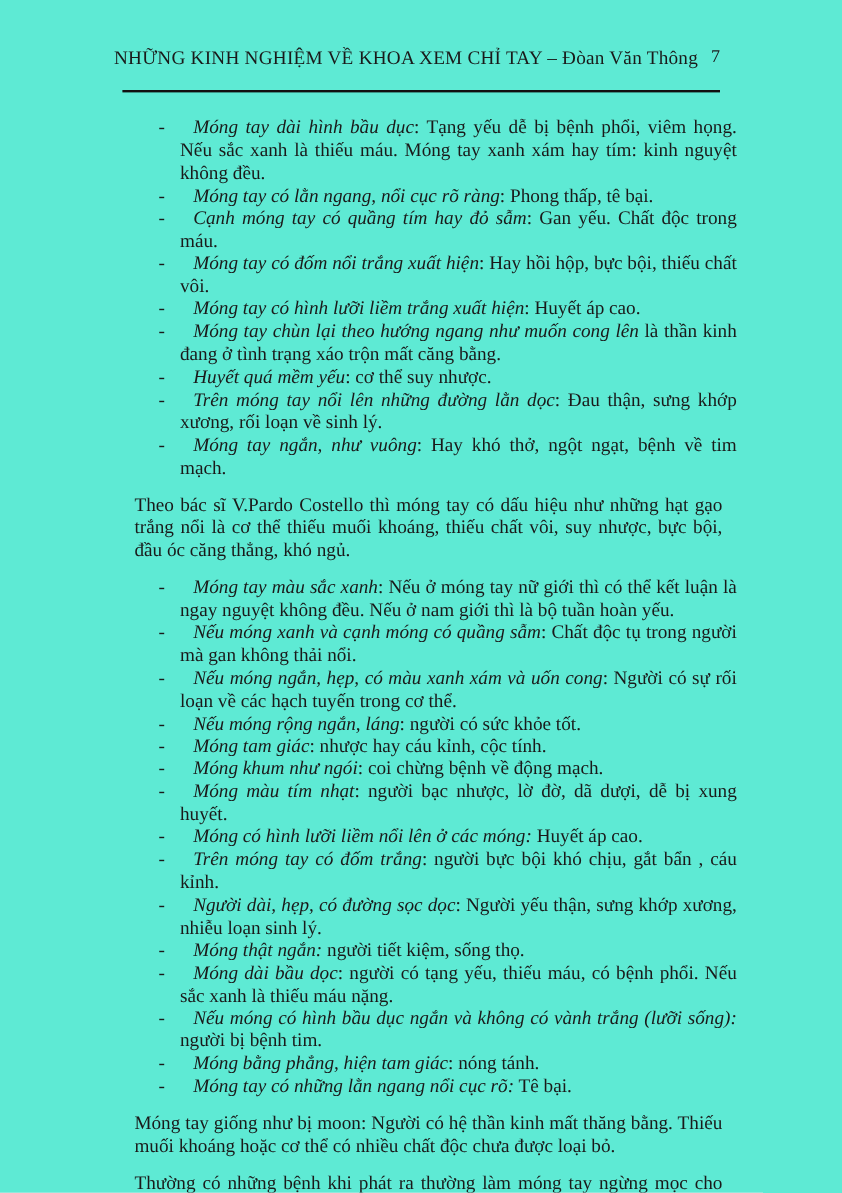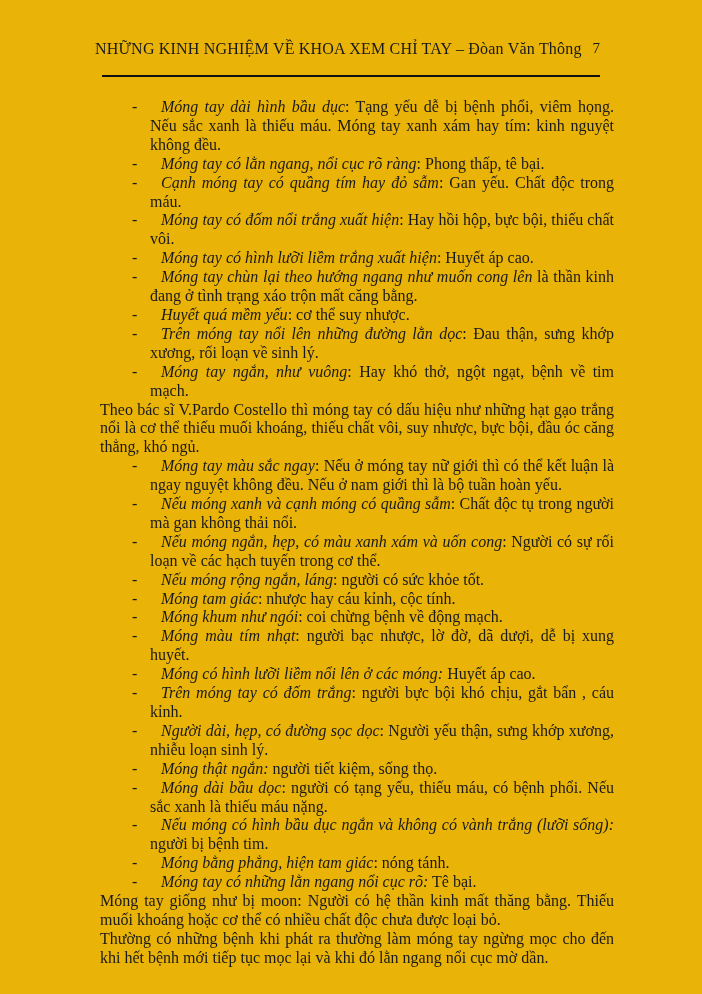--- a/index.html
+++ b/index.html
@@ -1,21 +1,21 @@
 <!DOCTYPE html>
 <html lang="vi"><head>
 <meta charset="utf-8">
 <style>
   html, body { margin: 0; padding: 0; background: #e8e8e8; }
   .page {
     position: relative;
     width: 702px;
     height: 994px;
     margin: 0 auto;
-    background: #eab308;
+    background: #5eead4;
     font-family: "Liberation Serif", "DejaVu Serif", serif;
     color: #1a1a1a;
     overflow: hidden;
   }
   .header-row {
     position: absolute;
     left: 95px;
     top: 40px;
     width: 519px;
     font-size: 16px;
@@ -38,21 +38,21 @@
   }
   .body {
     position: absolute;
     left: 100px;
     top: 98px;
     width: 514px;
     font-size: 16px;
     line-height: 18.9px;
     text-align: justify;
   }
-  .body p { margin: 0; }
+  .body p { margin: 12px; }
   .list { margin: 0; }
   .list-item {
     position: relative;
     padding-left: 50px;
     margin: 0;
   }
   .list-item .dash {
     position: absolute;
     left: 32px;
     top: 0;
@@ -75,21 +75,21 @@
         <div class="list-item"><span class="dash">-</span><span class="lead">Cạnh móng tay có quầng tím hay đỏ sẫm</span><span class="rest">: Gan yếu. Chất độc trong máu.</span></div>
         <div class="list-item"><span class="dash">-</span><span class="lead">Móng tay có đốm nổi trắng xuất hiện</span><span class="rest">: Hay hồi hộp, bực bội, thiếu chất vôi.</span></div>
         <div class="list-item"><span class="dash">-</span><span class="lead">Móng tay có hình lưỡi liềm trắng xuất hiện</span><span class="rest">: Huyết áp cao.</span></div>
         <div class="list-item"><span class="dash">-</span><span class="lead">Móng tay chùn lại theo hướng ngang như muốn cong lên</span><span class="rest"> là thần kinh đang ở tình trạng xáo trộn mất căng bằng.</span></div>
         <div class="list-item"><span class="dash">-</span><span class="lead">Huyết quá mềm yếu</span><span class="rest">: cơ thể suy nhược.</span></div>
         <div class="list-item"><span class="dash">-</span><span class="lead">Trên móng tay nổi lên những đường lằn dọc</span><span class="rest">: Đau thận, sưng khớp xương, rối loạn về sinh lý.</span></div>
         <div class="list-item"><span class="dash">-</span><span class="lead">Móng tay ngắn, như vuông</span><span class="rest">: Hay khó thở, ngột ngạt, bệnh về tim mạch.</span></div>
       </div>
       <p>Theo bác sĩ V.Pardo Costello thì móng tay có dấu hiệu như những hạt gạo trắng nổi là cơ thể thiếu muối khoáng, thiếu chất vôi, suy nhược, bực bội, đầu óc căng thẳng, khó ngủ.</p>
       <div class="list">
-        <div class="list-item"><span class="dash">-</span><span class="lead">Móng tay màu sắc ngay</span><span class="rest">: Nếu ở móng tay nữ giới thì có thể kết luận là ngay nguyệt không đều. Nếu ở nam giới thì là bộ tuần hoàn yếu.</span></div>
+        <div class="list-item"><span class="dash">-</span><span class="lead">Móng tay màu sắc xanh</span><span class="rest">: Nếu ở móng tay nữ giới thì có thể kết luận là ngay nguyệt không đều. Nếu ở nam giới thì là bộ tuần hoàn yếu.</span></div>
         <div class="list-item"><span class="dash">-</span><span class="lead">Nếu móng xanh và cạnh móng có quầng sẫm</span><span class="rest">: Chất độc tụ trong người mà gan không thải nổi.</span></div>
         <div class="list-item"><span class="dash">-</span><span class="lead">Nếu móng ngắn, hẹp, có màu xanh xám và uốn cong</span><span class="rest">: Người có sự rối loạn về các hạch tuyến trong cơ thể.</span></div>
         <div class="list-item"><span class="dash">-</span><span class="lead">Nếu móng rộng ngắn, láng</span><span class="rest">: người có sức khỏe tốt.</span></div>
         <div class="list-item"><span class="dash">-</span><span class="lead">Móng tam giác</span><span class="rest">: nhược hay cáu kỉnh, cộc tính.</span></div>
         <div class="list-item"><span class="dash">-</span><span class="lead">Móng khum như ngói</span><span class="rest">: coi chừng bệnh về động mạch.</span></div>
         <div class="list-item"><span class="dash">-</span><span class="lead">Móng màu tím nhạt</span><span class="rest">: người bạc nhược, lờ đờ, dã dượi, dễ bị xung huyết.</span></div>
         <div class="list-item"><span class="dash">-</span><span class="lead">Móng có hình lưỡi liềm nổi lên ở các móng:</span><span class="rest"> Huyết áp cao.</span></div>
         <div class="list-item"><span class="dash">-</span><span class="lead">Trên móng tay có đốm trắng</span><span class="rest">: người bực bội khó chịu, gắt bẩn , cáu kỉnh.</span></div>
         <div class="list-item"><span class="dash">-</span><span class="lead">Người dài, hẹp, có đường sọc dọc</span><span class="rest">: Người yếu thận, sưng khớp xương, nhiễu loạn sinh lý.</span></div>
         <div class="list-item"><span class="dash">-</span><span class="lead">Móng thật ngắn:</span><span class="rest"> người tiết kiệm, sống thọ.</span></div>

